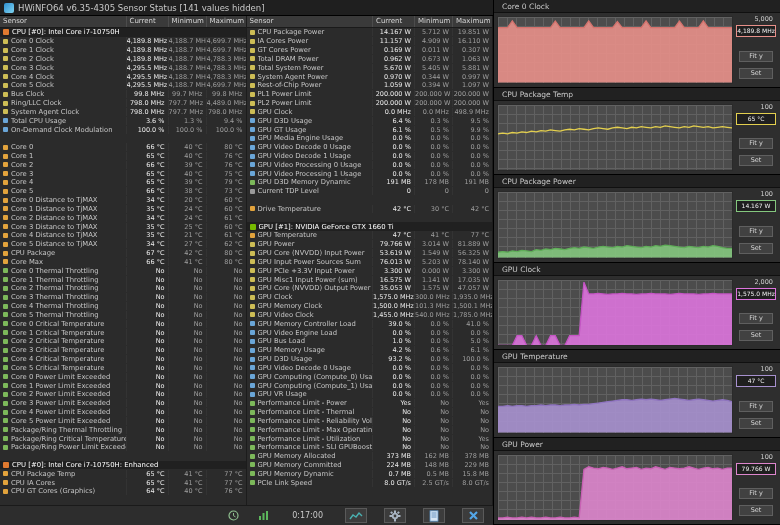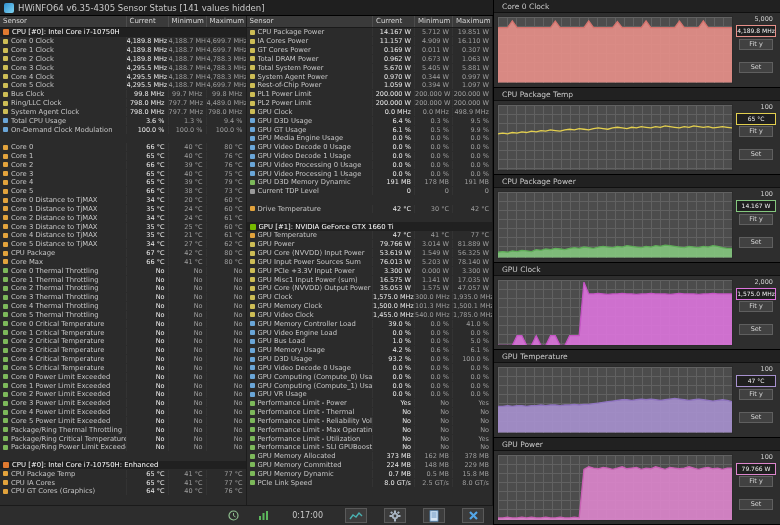--- a/index.html
+++ b/index.html
@@ -44,21 +44,21 @@
   .gtitle{height:13px;flex:none;background:#212121;font-size:7.5px;color:#c9c9c9;line-height:13px;padding-left:8px;white-space:nowrap;overflow:hidden;border-bottom:1px solid #101010}
   .gbody{flex:1;min-height:0;display:flex;padding:2px}
   .gplot{flex:1;min-width:0;position:relative;margin:1px;background-color:#4c4c4c;
          background-image:linear-gradient(#616161 1px,transparent 1px),linear-gradient(90deg,#616161 1px,transparent 1px);
          background-size:9px 9px;border:1px solid #2a2a2a}
   .gplot svg{position:absolute;left:0;top:0;width:100%;height:100%}
   .gside{width:44px;flex:none;display:flex;flex-direction:column;align-items:center;padding:0 2px}
   .gymax{align-self:flex-end;font-size:6.5px;color:#cfcfcf;padding-right:3px;line-height:8px}
   .gval{margin-top:2px;width:40px;border:1px solid #888;background:#1f1f1f;color:#f2f2f2;font-size:6px;line-height:8px;text-align:center;white-space:nowrap;overflow:hidden;padding:1px 0}
   .gspacer{flex:1}
-  .gbtn{width:34px;height:11px;flex:none;font-size:6.5px;color:#d8d8d8;background:#414141;border:1px solid #5f5f5f;line-height:9px;text-align:center;margin-bottom:12px;cursor:pointer}
+  .gbtn{width:34px;height:11px;flex:none;font-size:6.5px;color:#d8d8d8;background:#414141;border:1px solid #5f5f5f;line-height:9px;text-align:center;margin-bottom:6px;cursor:pointer}
 </style>
 </head>
 <body>
 
 <div class="app">
 
   <div class="main-window">
     <div class="titlebar">
       <span class="appicon"></span>
       <span class="title">HWiNFO64 v6.35-4305 Sensor Status [141 values hidden]</span>

